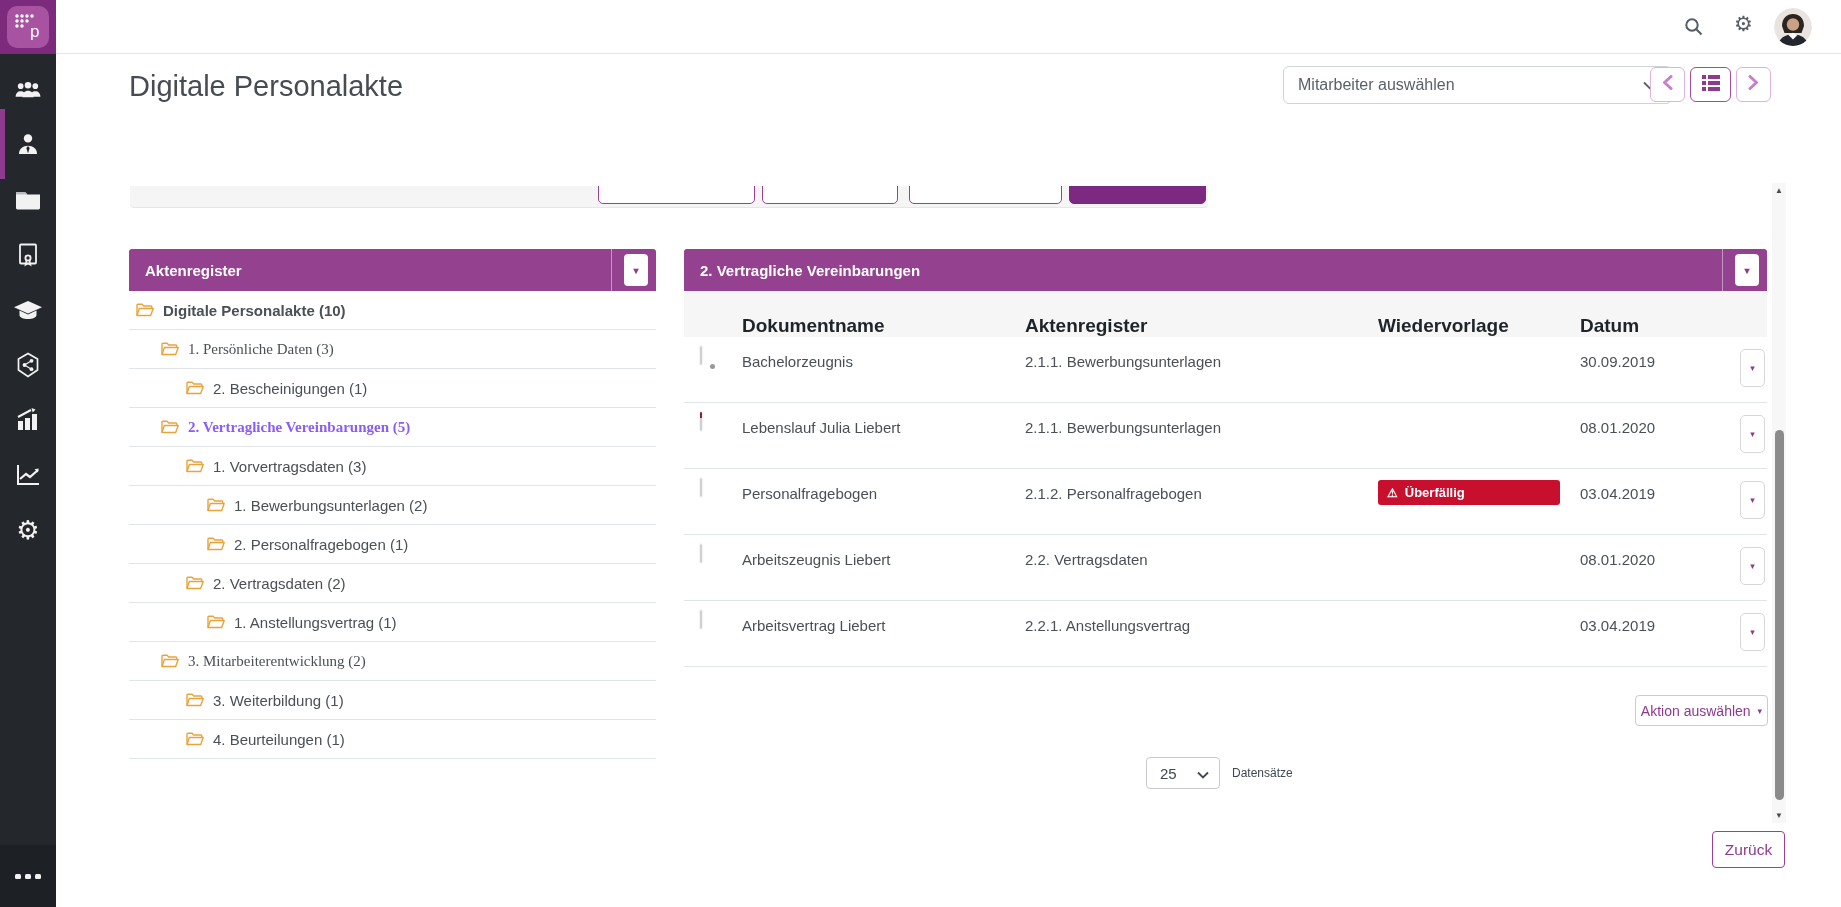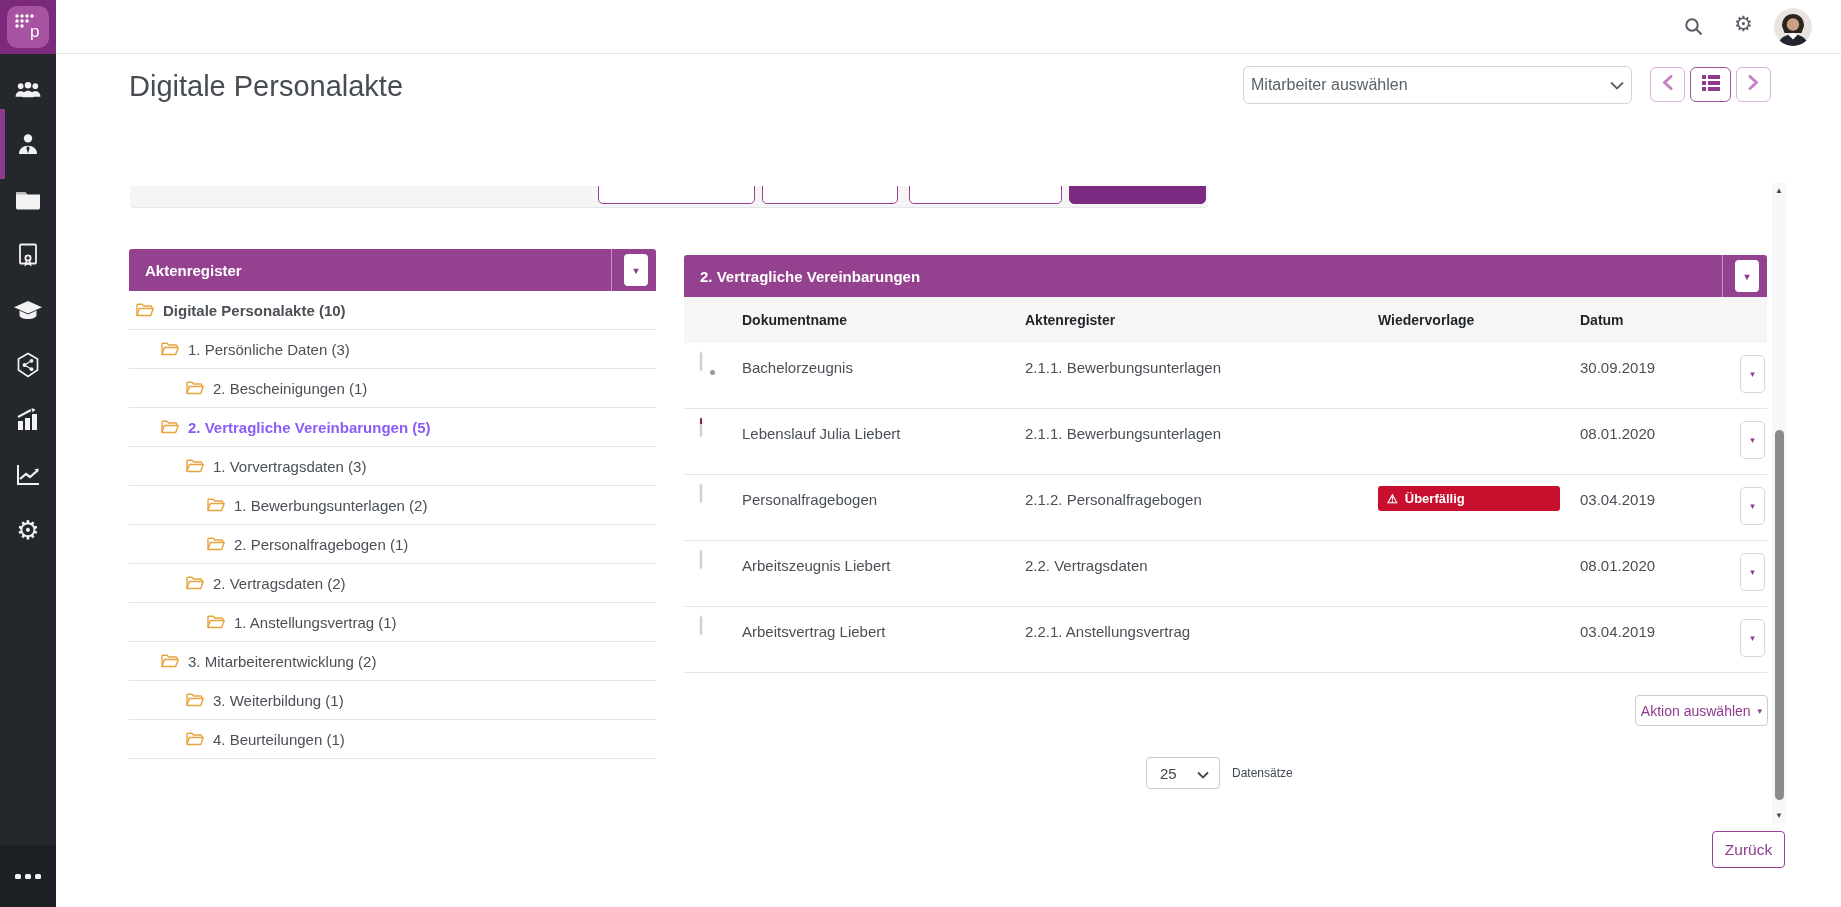--- a/index.html
+++ b/index.html
@@ -21,23 +21,23 @@
   .dots3 i { width:6px; height:5px; border-radius:1.5px; background:#f2f2f2; }
 
   
   .topbar { position:absolute; left:56px; top:0; width:1785px; height:54px; background:#fff; border-bottom:1px solid #e2e4e6; }
   .search-ic { position:absolute; left:1628px; top:17px; }
   .gear-ic { position:absolute; left:1678px; top:13px; font-size:21px; color:#555e66; line-height:1; cursor:pointer; }
   .avatar-top { position:absolute; left:1718px; top:8px; width:38px; height:38px; border-radius:50%; overflow:hidden; }
 
   
   .page-title { position:absolute; left:129px; top:70px; font-size:29px; font-weight:400; color:#464c52; }
-  .emp-select { position:absolute; left:1243px; top:66px; width:389px; height:38px; background:#fff;
+  .emp-select { position:absolute; left:1283px; top:66px; width:389px; height:38px; background:#fff;
                 border:1px solid #ced4da; border-radius:6px; display:flex; align-items:center;
-                padding:0 7px; color:#5a6268; font-size:16px; cursor:pointer; }
+                padding:0 14px; color:#5a6268; font-size:16px; cursor:pointer; }
   .emp-select .spacer { flex:1; }
   .navbtns { position:absolute; left:1650px; top:67px; display:flex; gap:5px; }
   .navbtn { width:35px; height:35px; border-radius:6px; background:#fff; display:flex; align-items:center; justify-content:center; cursor:pointer; }
   .navbtn.light { border:1px solid #ddb2dc; }
   .navbtn.mid { width:41px; border:1px solid #a14d9d; }
 
   
   .banner { position:absolute; left:129px; top:117px; width:1644px; height:57px; background:#94418f; border-radius:6px;
             display:flex; align-items:center; }
   .burger { position:absolute; left:14px; top:8px; width:41px; height:41px; border:1px solid rgba(255,255,255,.45);
@@ -58,28 +58,28 @@
   .panel-head .vdiv { position:absolute; right:44px; top:0; width:1px; height:42px; background:rgba(255,255,255,.45); }
   .panel-caret { position:absolute; right:8px; top:5px; width:24px; height:32px; background:#fff; border:none;
                  border-radius:4px; color:#8e3a8e; font-size:10px; display:flex; align-items:center; justify-content:center; cursor:pointer; }
 
   
   .tree-panel { position:absolute; left:129px; top:249px; width:527px; }
   .tree-row { height:39px; display:flex; align-items:center; border-bottom:1px solid #e2e5e8;
               font-size:15px; color:#4a5056; cursor:pointer; }
   .tree-row .fold { display:flex; margin-right:9px; }
   .tree-row.lvl0 { padding-left:7px;font-weight:bold; }
-  .tree-row.lvl1 { padding-left:32px; }
+  .tree-row.lvl1 { padding-left:32px;font-family:Liberation Serif, serif; }
   .tree-row.lvl2 { padding-left:57px; }
   .tree-row.lvl3 { padding-left:78px; }
   .tree-row.bold { font-weight:bold; color:#8b5cf6; }
 
   
-  .docs-panel { position:absolute; left:684px; top:249px; width:1083px;margin-top:6px; }
-  .thead { height:46px; background:#f6f6f7; display:flex; align-items:center; font-size:14px; font-weight:bold; color:#1f2428; }
+  .docs-panel { position:absolute; left:684px; top:249px; width:1083px; }
+  .thead { height:46px; background:#f6f6f7; display:flex; align-items:flex-end; font-size:19px; font-weight:bold; color:#1f2428; }
   .c-icon { width:58px; flex:none; padding-left:16px; }
   .c-name { width:283px; flex:none; }
   .c-reg  { width:353px; flex:none; }
   .c-wied { width:202px; flex:none; }
   .c-date { width:144px; flex:none; }
   .c-act  { flex:1; }
   .trow { height:66px; display:flex; align-items:flex-start; padding-top:10px; border-bottom:1px solid #e2e5e8;
           font-size:15px; color:#4a5056; }
   .trow .cellpad { padding-top:6px; }
   .thumb { width:23px; height:31px; background:#fff; border:1px solid #cfd0d2; border-radius:2px; position:relative;

